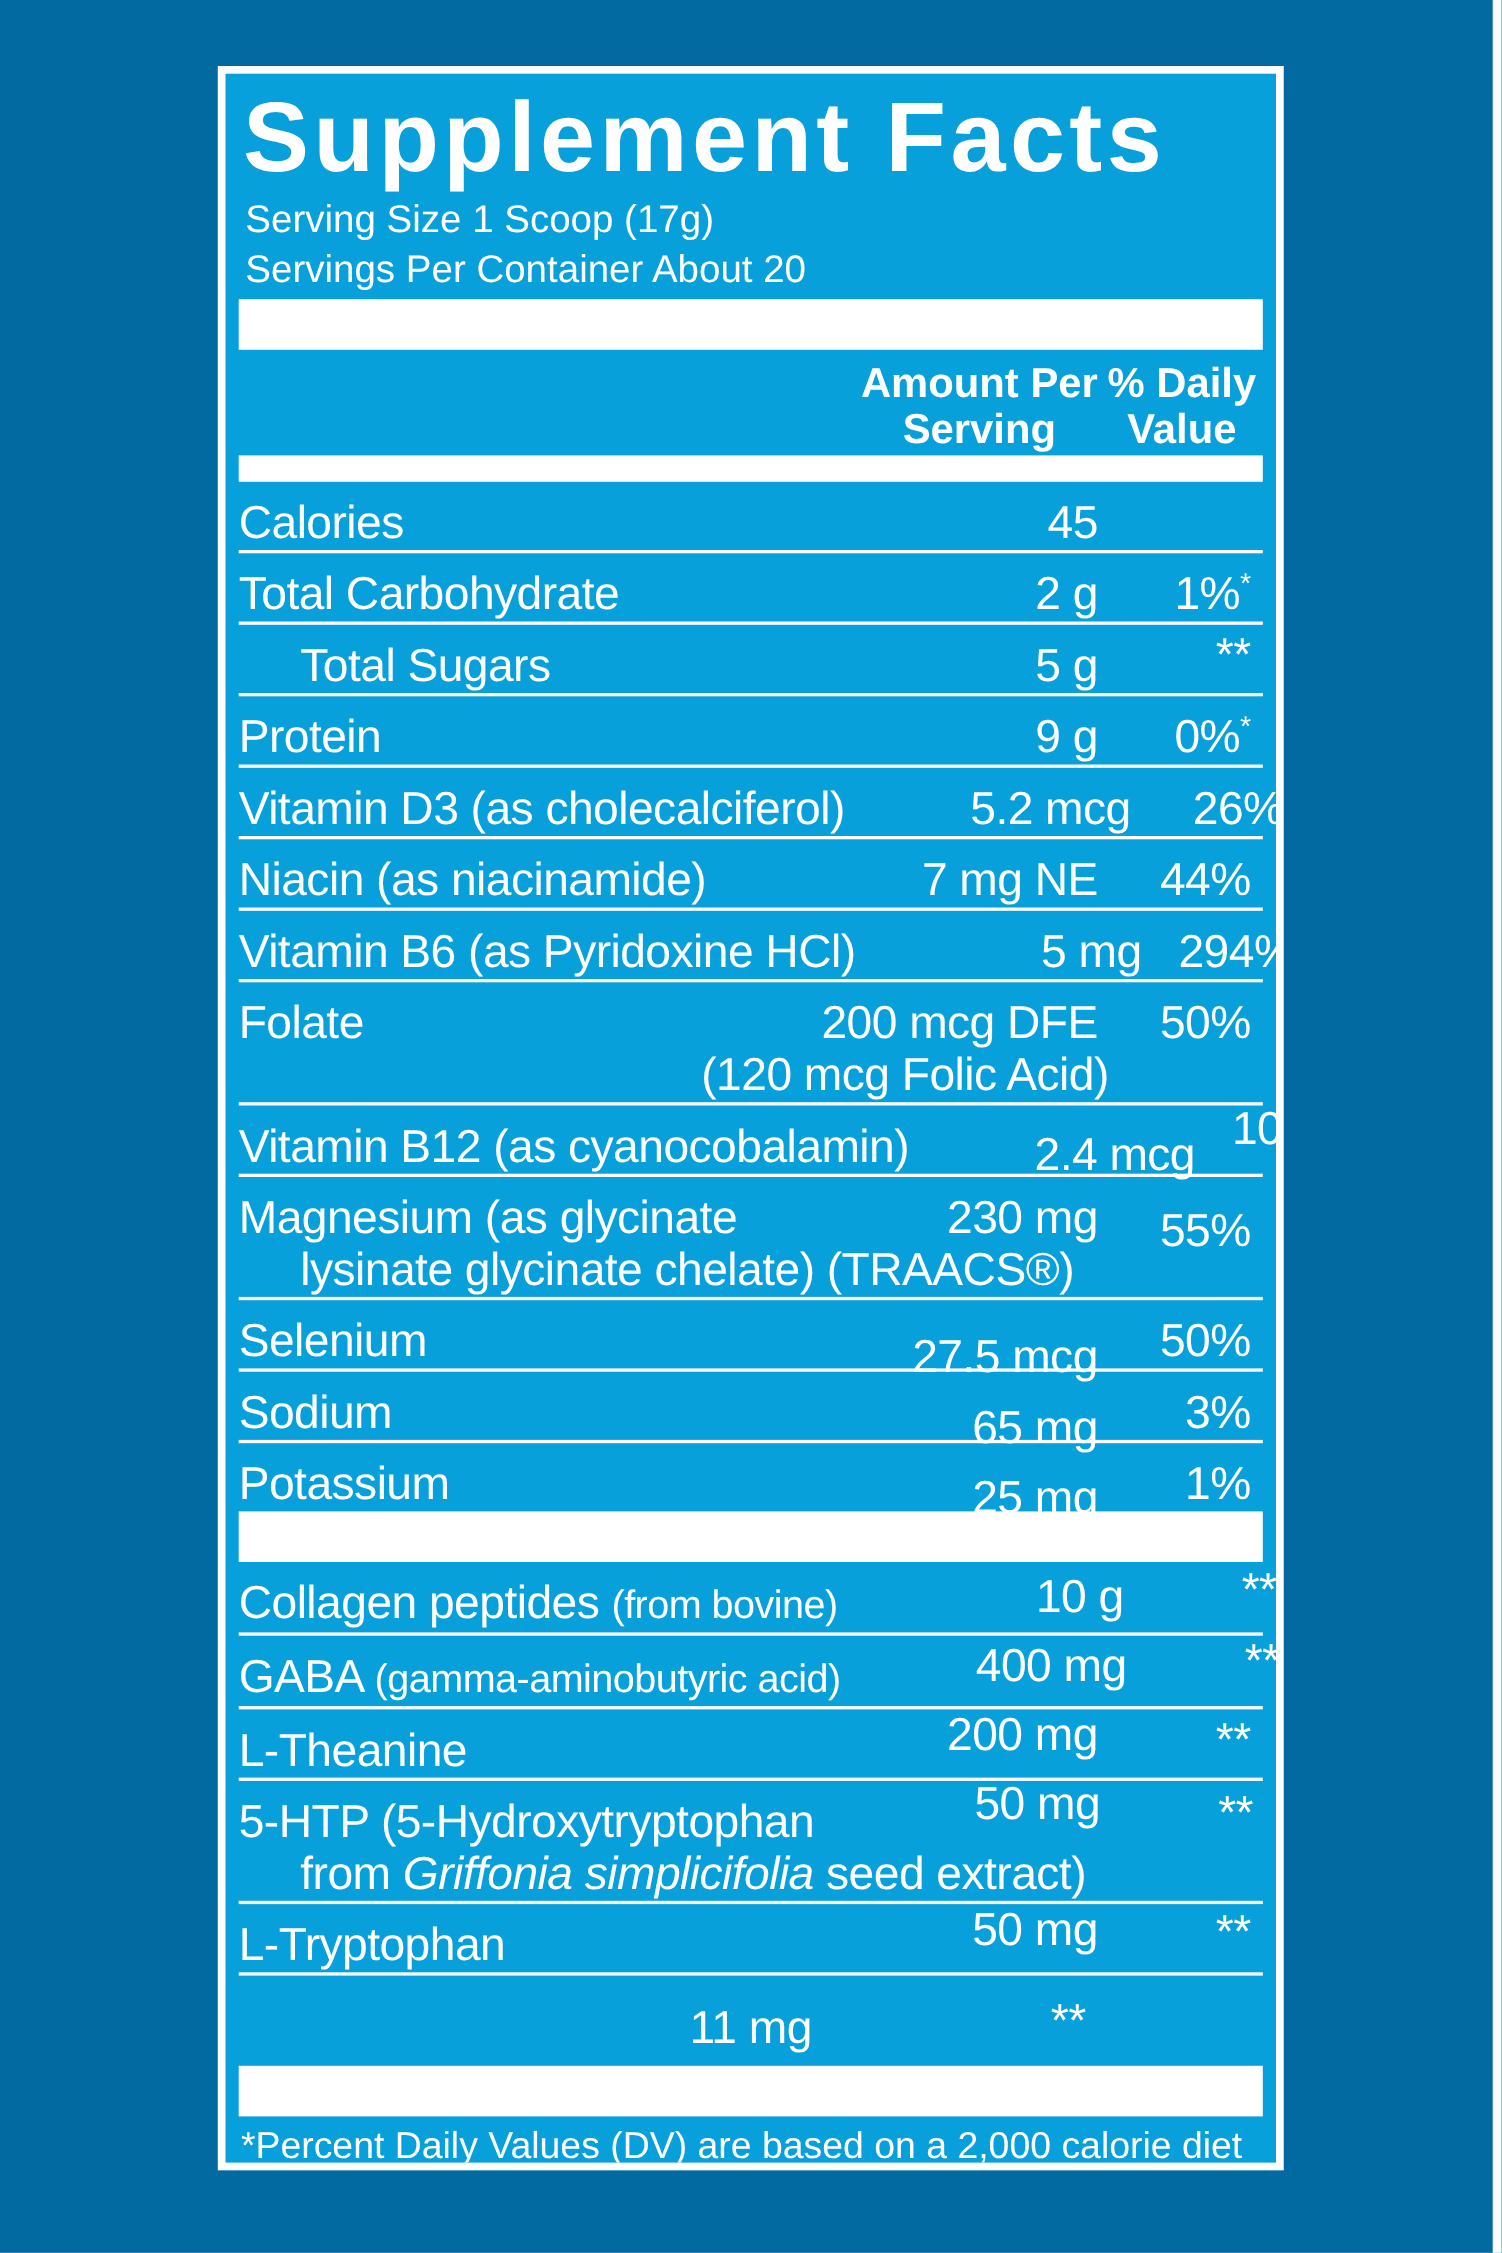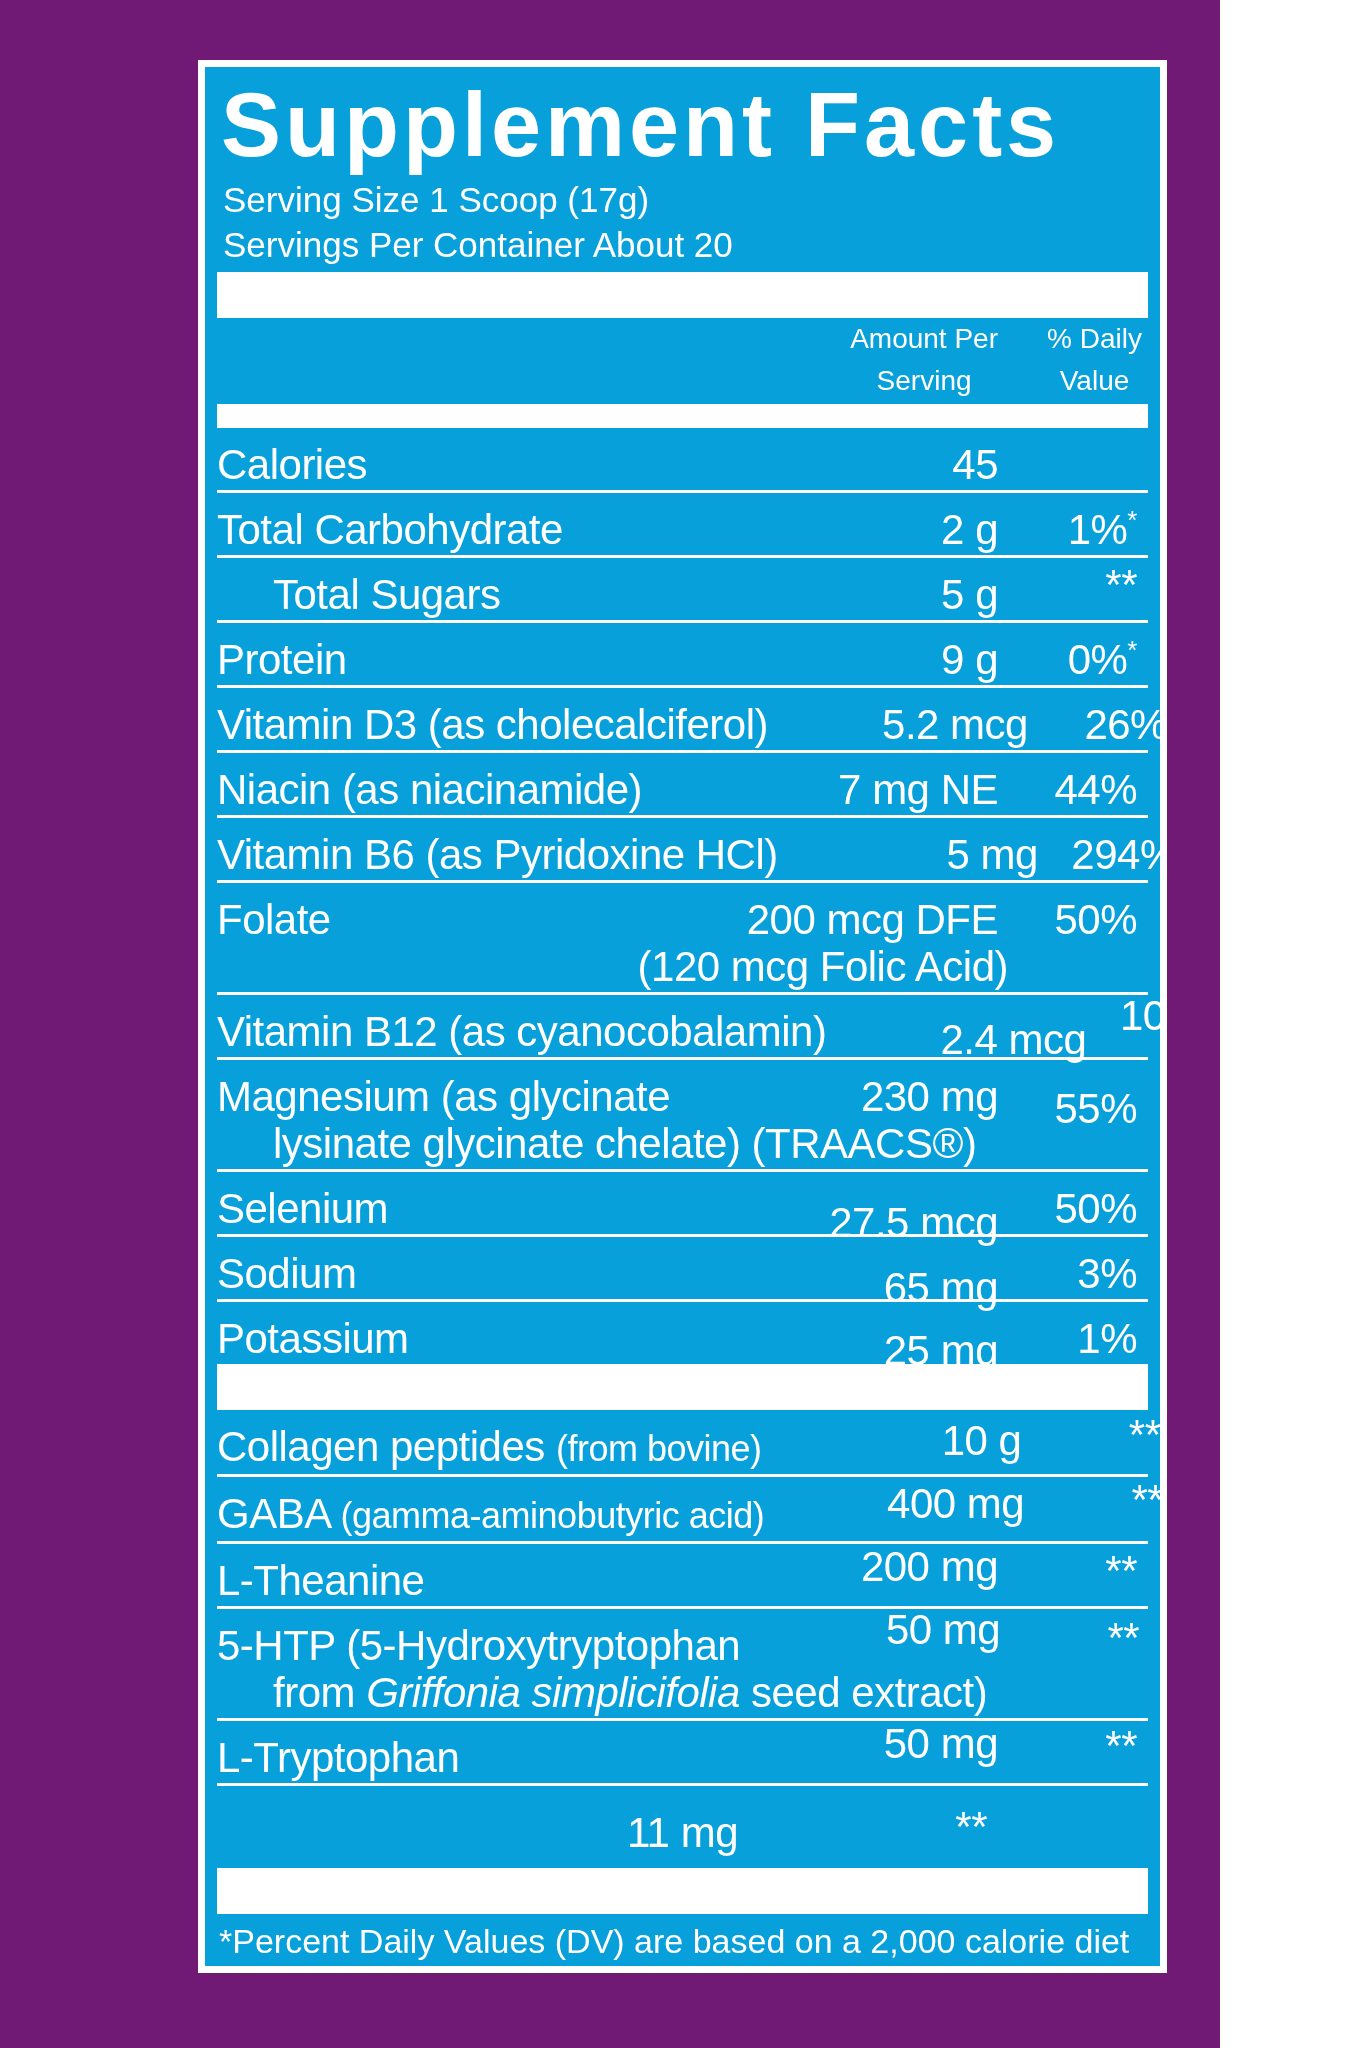--- a/index.html
+++ b/index.html
@@ -1,19 +1,19 @@
 <!DOCTYPE html>
 <html><head>
 <meta charset="utf-8">
 <style>
   html,body{margin:0;padding:0;}
   .screen{
     position:relative;
-    width:1220px;height:2048px;
-    background:#701a75;
+    width:1357px;height:2048px;
+    background:#0369a1;
     font-family:"Liberation Sans","DejaVu Sans",sans-serif;
     color:#ffffff;
     overflow:hidden;
   }
   .panel{
     position:absolute;left:198px;top:60px;
     width:969px;height:1913px;
     box-sizing:border-box;
     border:7px solid #ffffff;
     background:#08a0da;
@@ -46,22 +46,23 @@
   .bar.tall{height:46px;}
   .bar.thin{height:24px;}
   .bar.b1{margin-top:5px;}
   .bar.b2{margin-top:2px;}
   .grid{
     display:grid;
     grid-template-columns:1fr 260px 150px;
     align-items:end;
   }
   .hdr{
-    font-weight:normal;
-    font-size:28px;
+    margin-top:10px;
+    font-weight:bold;
+    font-size:38px;
     line-height:42px;
   }
   .hdr-amount{text-align:right;}
   .hdr-dv{text-align:right;padding-right:6px;}
   .hdr-amount .inner,.hdr-dv .inner{
     display:inline-block;text-align:center;
   }
   .tbl{width:100%;}
   .row{
     border-bottom:3px solid #ffffff;

